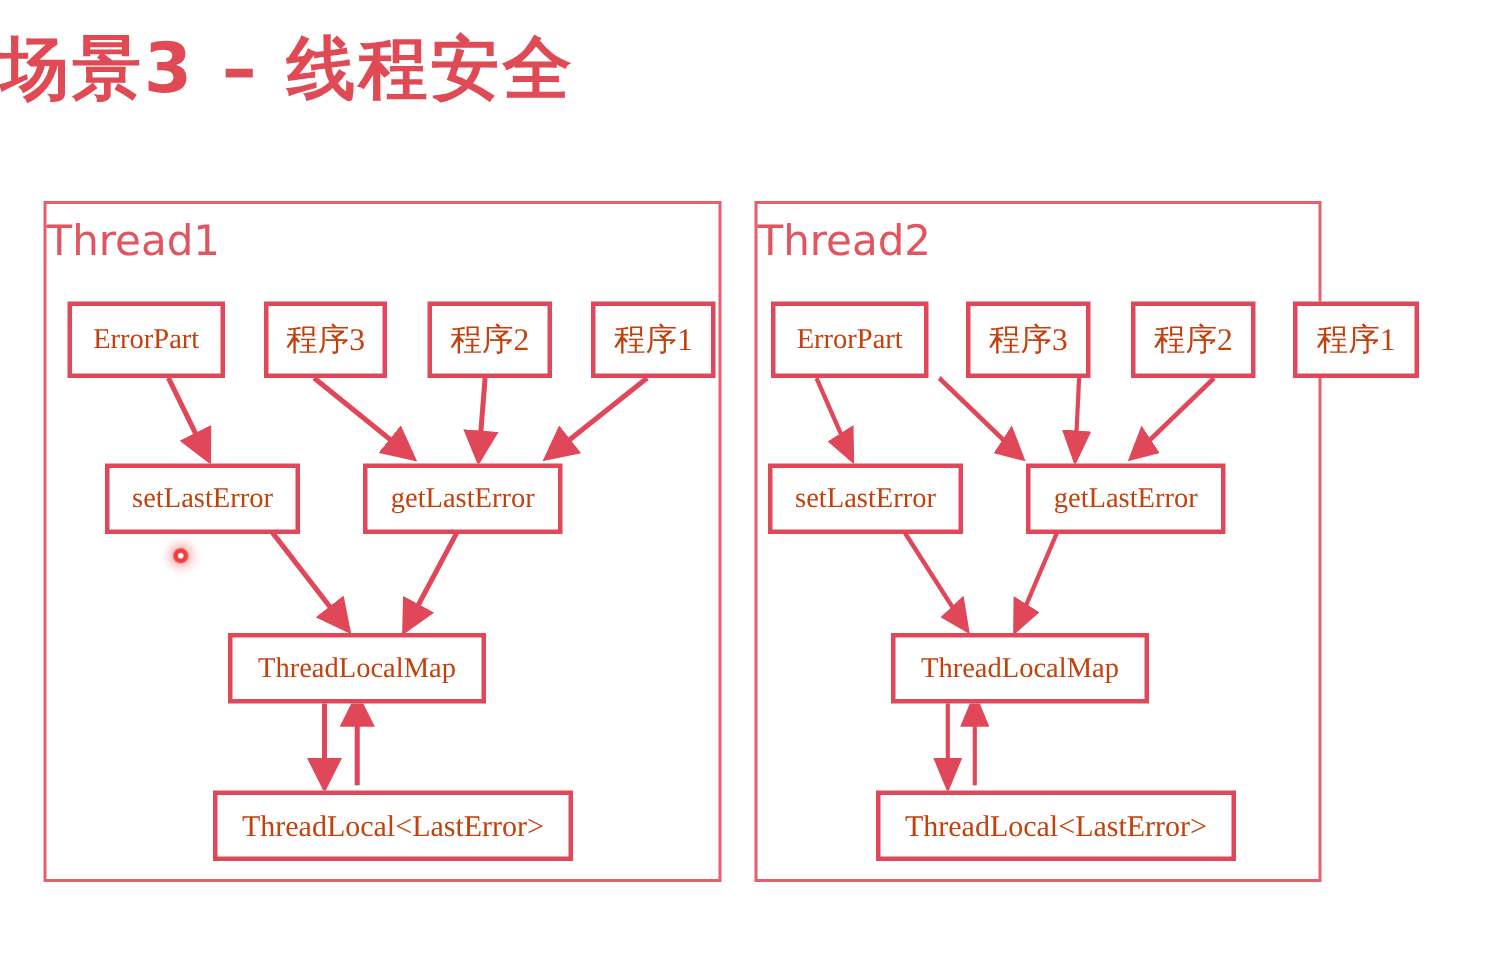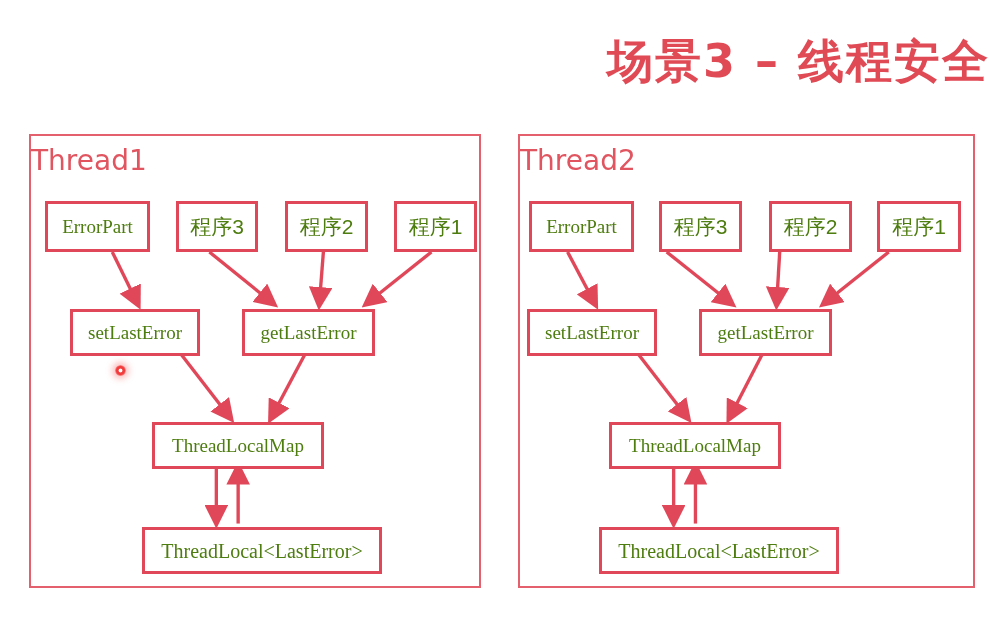--- a/index.html
+++ b/index.html
@@ -14,74 +14,73 @@
     overflow: hidden;
     font-family: "Liberation Serif", "DejaVu Serif", serif;
   }
 
   
   #slide-title {
     position: absolute;
     left: 0;
     top: 22px;
     width: 990px;
-    text-align: right;
+    text-align: left;
     font-family: "DejaVu Sans", "Liberation Sans", sans-serif;
     font-weight: bold;
     font-size: 46px;
     letter-spacing: 2px;
     color: #e04a55;
     white-space: nowrap;
     line-height: 1;
-    margin-top: 16px;
   }
 
   
   .thread-panel {
     position: absolute;
     top: 134px;
     height: 454px;
     background: #ffffff;
     border: 2px solid #e4606d;
     box-sizing: border-box;
   }
   #panel-thread1 { left: 29px;  width: 452px; }
-  #panel-thread2 { left: 518px; width: 457px; padding-left: 28px; }
+  #panel-thread2 { left: 503px; width: 378px; padding-left: 28px; }
 
   .panel-title {
     position: absolute;
     top: 8px;
     left: 0;
     width: 100%;
     text-align: left;
     font-family: "DejaVu Sans", "Liberation Sans", sans-serif;
     font-size: 28px;
     font-weight: normal;
     color: #e05560;
     line-height: 1.2;
   }
 
   
   .node {
     position: absolute;
     box-sizing: border-box;
     border: 3px solid #e0485a;
     background: #ffffff;
-    color: #4d7c0f;
+    color: #c2410c;
     display: flex;
     align-items: center;
     justify-content: center;
     font-family: "Liberation Serif", "DejaVu Serif", serif;
     font-size: 19px;
     line-height: 1;
     white-space: nowrap;
     z-index: 3;
   }
   .node.cjk {
-    font-family: Liberation Sans, sans-serif;
+    font-family: Liberation Serif, serif;
     font-size: 21px;
   }
   .node.wide  { font-size: 20px; margin-left: 25px; }
 
   
   .arrow-layer {
     position: absolute;
     left: 0;
     top: 0;
     width: 100%;

